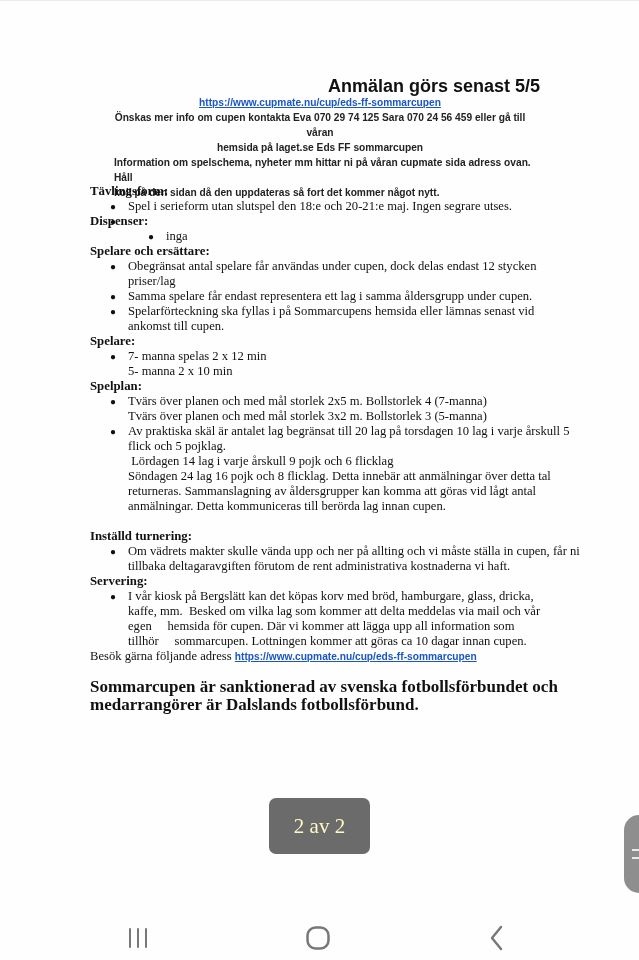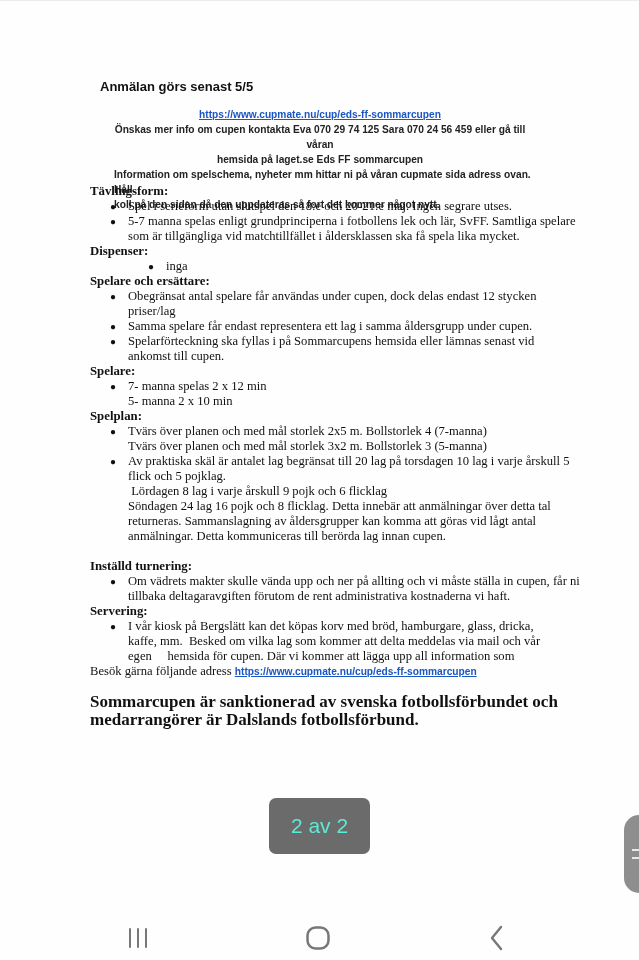--- a/index.html
+++ b/index.html
@@ -6,21 +6,21 @@
   body {
     width: 639px; height: 960px; background: #fefefe; position: relative;
     overflow: hidden; color: #111;
   }
   .topline { position: absolute; left: 0; top: 0; width: 639px; height: 1px; background: #ececec; }
   .header {
     position: absolute; left: 100px; top: 78px; width: 440px;
     font-family: "Liberation Sans", sans-serif; font-weight: bold;
     font-size: 10.2px; line-height: 15px; color: #222;
   }
-  .header .title { text-align: left; font-size: 13px; line-height: 17px; margin-bottom: 12px; color: #111; }
+  .header .title { text-align: right; font-size: 18px; line-height: 17px; margin-bottom: 0px; color: #111; }
   .header .center { text-align: center; }
   .header a.link { color: #1a56c4; text-decoration: underline; }
   .header .left { text-align: left; padding-left: 14px; }
 
   .doc {
     position: absolute; left: 90px; top: 184px; width: 490px;
     font-family: "Liberation Serif", serif; font-size: 12.6px; line-height: 15px; color: #111;
   }
   .sec-h { font-weight: bold; font-size: 12.8px; }
   .ul { margin: 0; padding: 0; list-style: none; }
@@ -35,22 +35,22 @@
   a.doclink {
     font-family: "Liberation Sans", sans-serif; font-weight: bold; font-size: 10.2px;
     color: #1a56c4; text-decoration: underline;
   }
   .closing {
     margin-top: 14px; font-weight: bold; font-size: 17px; line-height: 18px;
   }
 
   .page-badge {
     position: absolute; left: 269px; top: 798px; width: 101px; height: 56px;
-    background: #6b6b6b; border-radius: 7px; color: #5eead4;
-    font-family: Liberation Sans, sans-serif; font-size: 21px;
+    background: #6b6b6b; border-radius: 7px; color: #fef9c3;
+    font-family: Liberation Serif, serif; font-size: 21px;
     display: flex; align-items: center; justify-content: center;
   }
   .scroll-handle {
     position: absolute; left: 624px; top: 815px; width: 30px; height: 78px;
     background: #8e8e8e; border-radius: 15px;
   }
   .scroll-handle .ln { position: absolute; left: 8px; width: 10px; height: 2px; background: #e8e8e8; }
 
   .navbar { position: absolute; left: 0; top: 915px; width: 639px; height: 45px; }
   .nav-btn { position: absolute; top: 0; width: 50px; height: 45px; display: flex; align-items: center; justify-content: center; }
@@ -66,21 +66,21 @@
   <div class="center">Önskas mer info om cupen kontakta Eva 070 29 74 125 Sara 070 24 56 459 eller gå till våran</div>
   <div class="center">hemsida på laget.se Eds FF sommarcupen</div>
   <div class="left">Information om spelschema, nyheter mm hittar ni på våran cupmate sida adress ovan. Håll</div>
   <div class="left">koll på den sidan då den uppdateras så fort det kommer något nytt.</div>
 </div>
 
 <div class="doc">
   <div class="sec-h">Tävlingsform:</div>
   <div class="ul">
     <div class="li"><span class="bullet">●</span><span>Spel i serieform utan slutspel den 18:e och 20-21:e maj. Ingen segrare utses.</span></div>
-    <div class="li"><span class="bullet">●</span><span>5-7 manna spelas enligt grundprinciperna i fotbollens lek och lär, SvFF. Samtliga spelare som är tillgängliga vid matchtillfället i åldersklassen ska få spela lika mycket.</span></div>
+    <div class="li"><span class="bullet">●</span></div>
   </div>
 
   <div class="sec-h">Dispenser:</div>
   <div class="ul">
     <div class="li deep"><span class="bullet">●</span><span>inga</span></div>
   </div>
 
   <div class="sec-h">Spelare och ersättare:</div>
   <div class="ul">
     <div class="li"><span class="bullet">●</span><span>Obegränsat antal spelare får användas under cupen, dock delas endast 12 stycken priser/lag</span></div>
@@ -95,36 +95,37 @@
   </div>
 
   <div class="sec-h">Spelplan:</div>
   <div class="ul">
     <div class="li"><span class="bullet">●</span><span>Tvärs över planen och med mål storlek 2x5 m.  Bollstorlek 4 (7-manna)</span></div>
     <div class="cont">Tvärs över planen och med mål storlek 3x2 m. Bollstorlek 3 (5-manna)</div>
   </div>
 
   <div class="ul">
     <div class="li"><span class="bullet">●</span><span>Av praktiska skäl är antalet lag begränsat till 20 lag på torsdagen 10 lag i varje årskull 5 flick och 5 pojklag.</span></div>
-    <div class="cont" style="white-space: pre;"> Lördagen 8 lag i varje årskull 9 pojk och 6 flicklag</div>
+    <div class="cont" style="white-space: pre;"> Lördagen 14 lag i varje årskull 9 pojk och 6 flicklag</div>
     <div class="cont">Söndagen 24 lag 16 pojk och 8 flicklag. Detta innebär att anmälningar över detta tal returneras. Sammanslagning av åldersgrupper kan komma att göras vid lågt antal anmälningar. Detta kommuniceras till berörda lag innan cupen.</div>
   </div>
 
   <div class="gap"></div>
 
   <div class="sec-h">Inställd turnering:</div>
   <div class="ul">
     <div class="li"><span class="bullet">●</span><span>Om vädrets makter skulle vända upp och ner på allting och vi måste ställa in cupen, får ni tillbaka deltagaravgiften förutom de rent administrativa kostnaderna vi haft.</span></div>
   </div>
 
   <div class="sec-h">Servering:</div>
   <div class="ul">
     <div class="li"><span class="bullet">●</span><span>I vår kiosk på Bergslätt kan det köpas korv med bröd, hamburgare, glass, dricka,</span></div>
     <div class="cont" style="white-space: pre;">kaffe, mm.  Besked om vilka lag som kommer att delta meddelas via mail och vår</div>
     <div class="cont" style="white-space: pre;">egen     hemsida för cupen. Där vi kommer att lägga upp all information som</div>
+    <div class="cont" style="white-space: pre;">tillhör     sommarcupen. Lottningen kommer att göras ca 10 dagar innan cupen.</div>
   </div>
 
   <div>
     <span>Besök gärna följande adress</span>
     <a class="doclink">https://www.cupmate.nu/cup/eds-ff-sommarcupen</a>
   </div>
 
   <div class="closing">Sommarcupen är sanktionerad av svenska fotbollsförbundet och medarrangörer är Dalslands fotbollsförbund.</div>
 </div>
 

